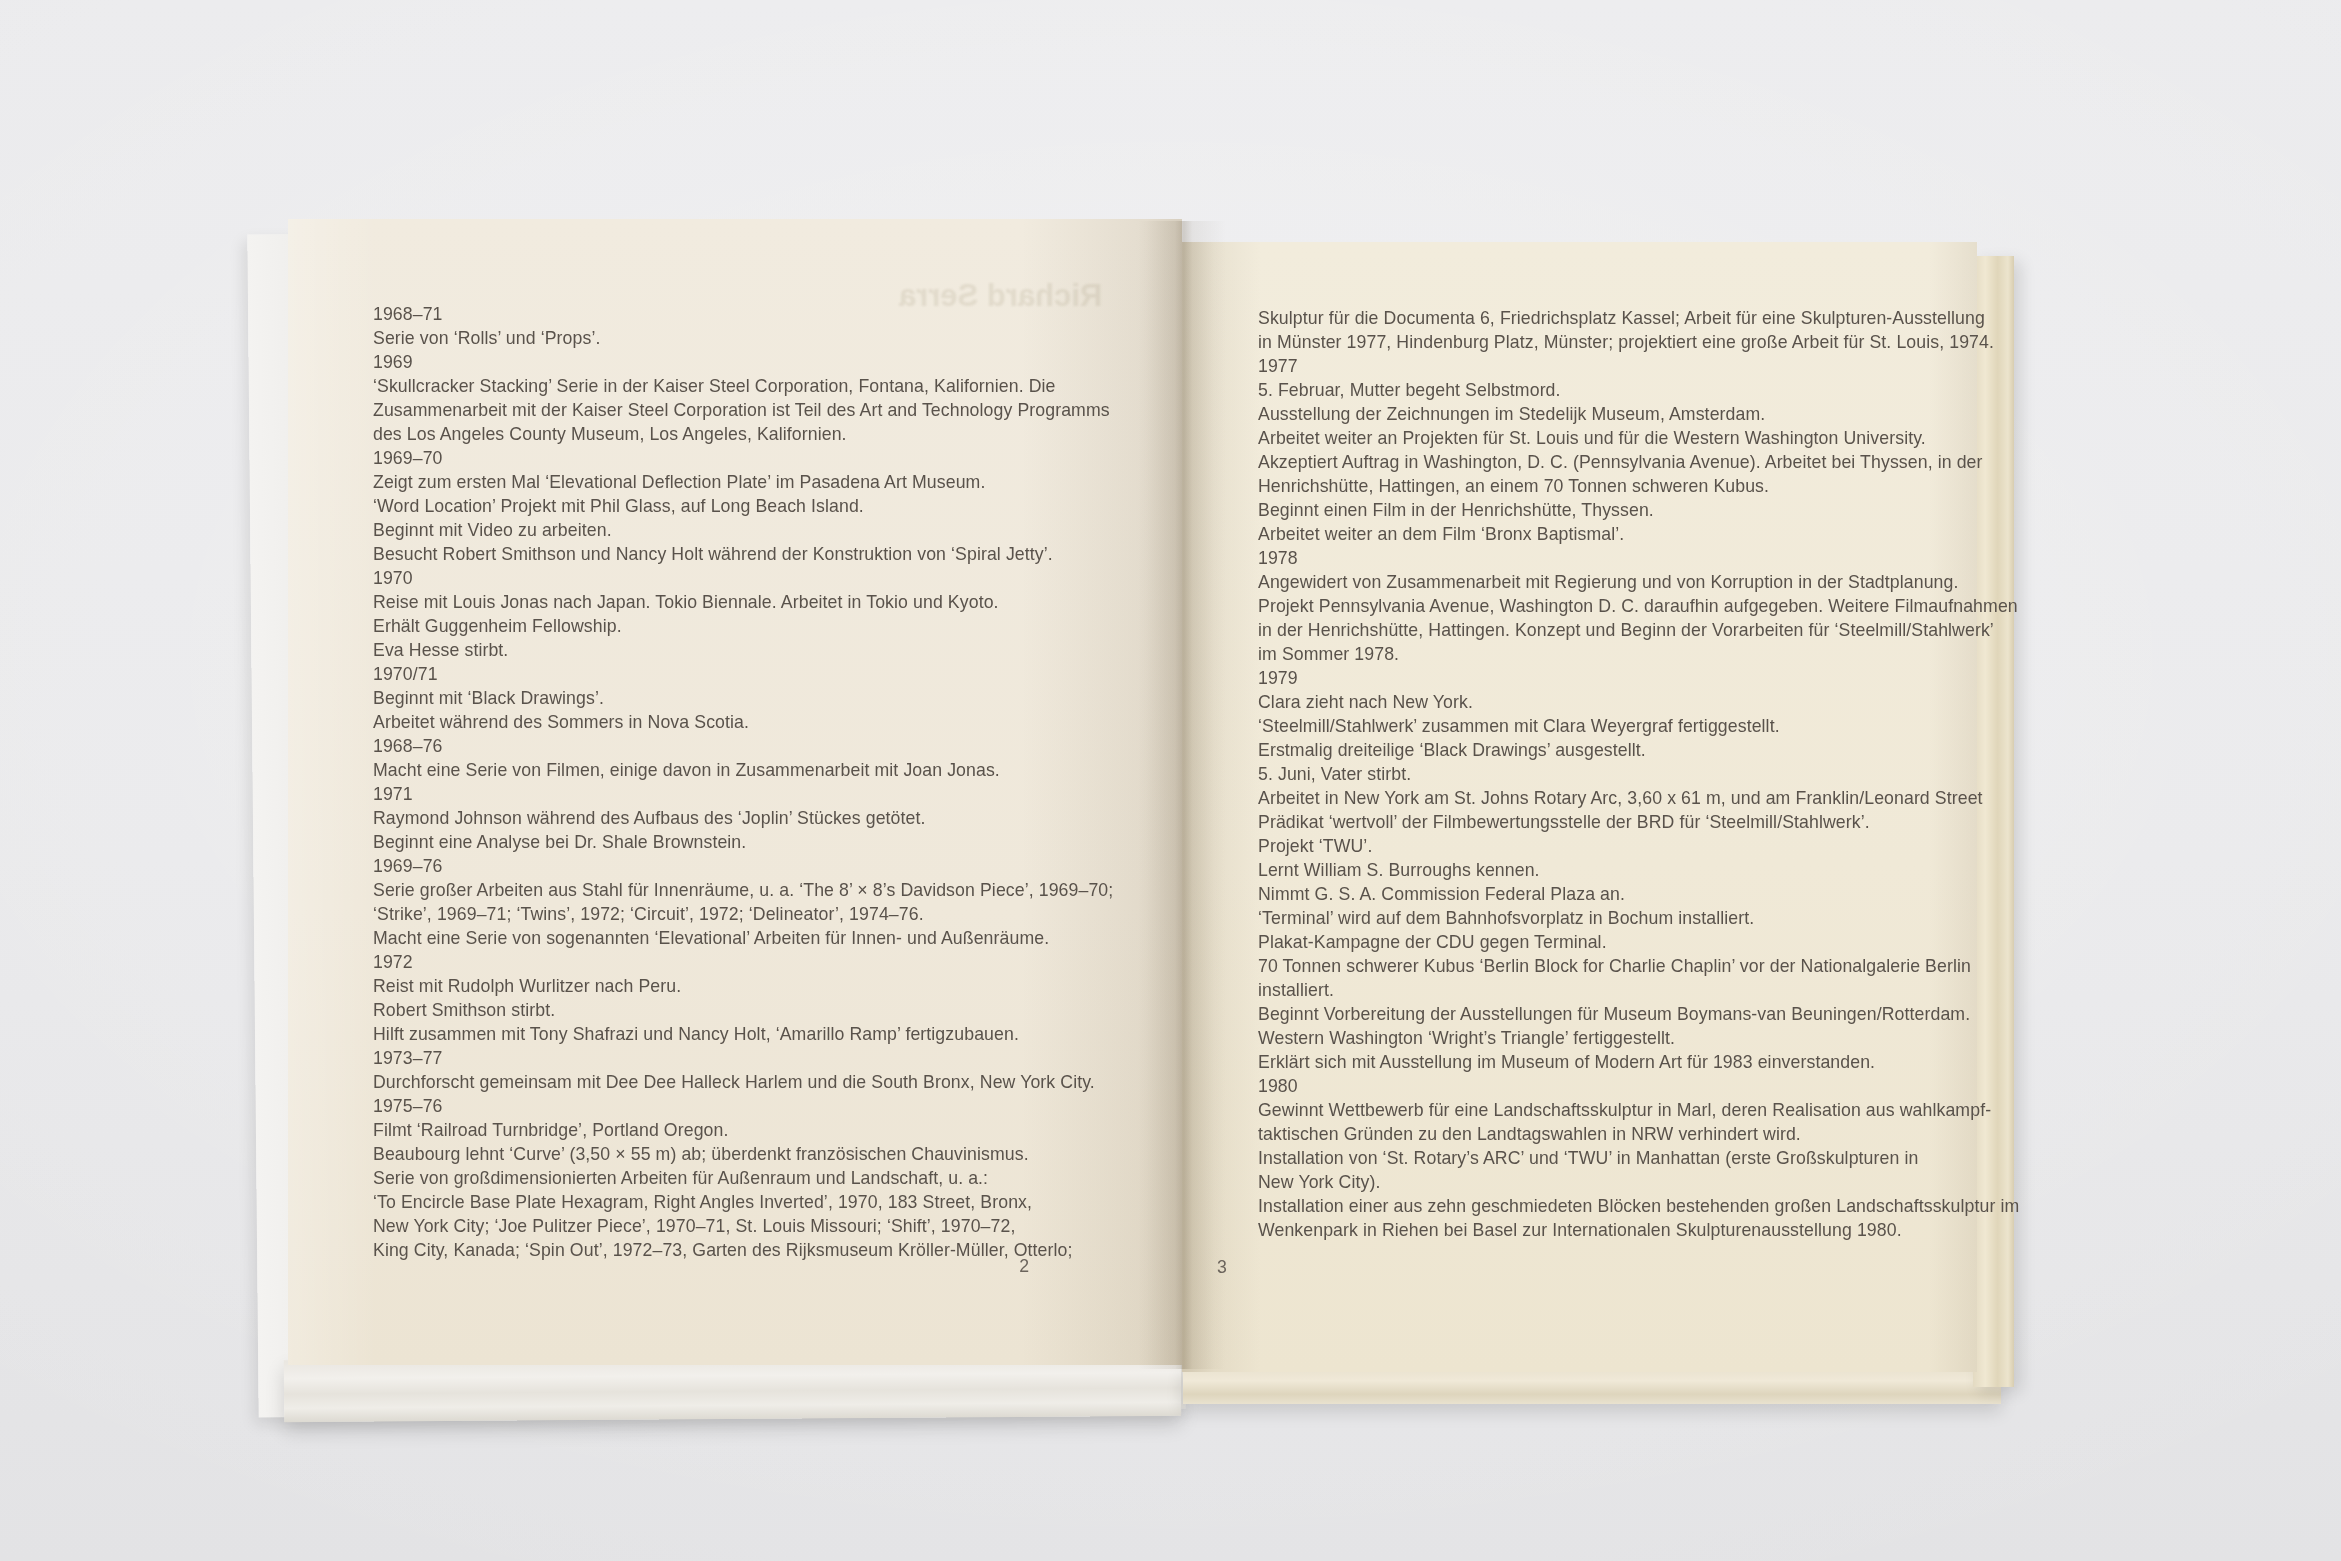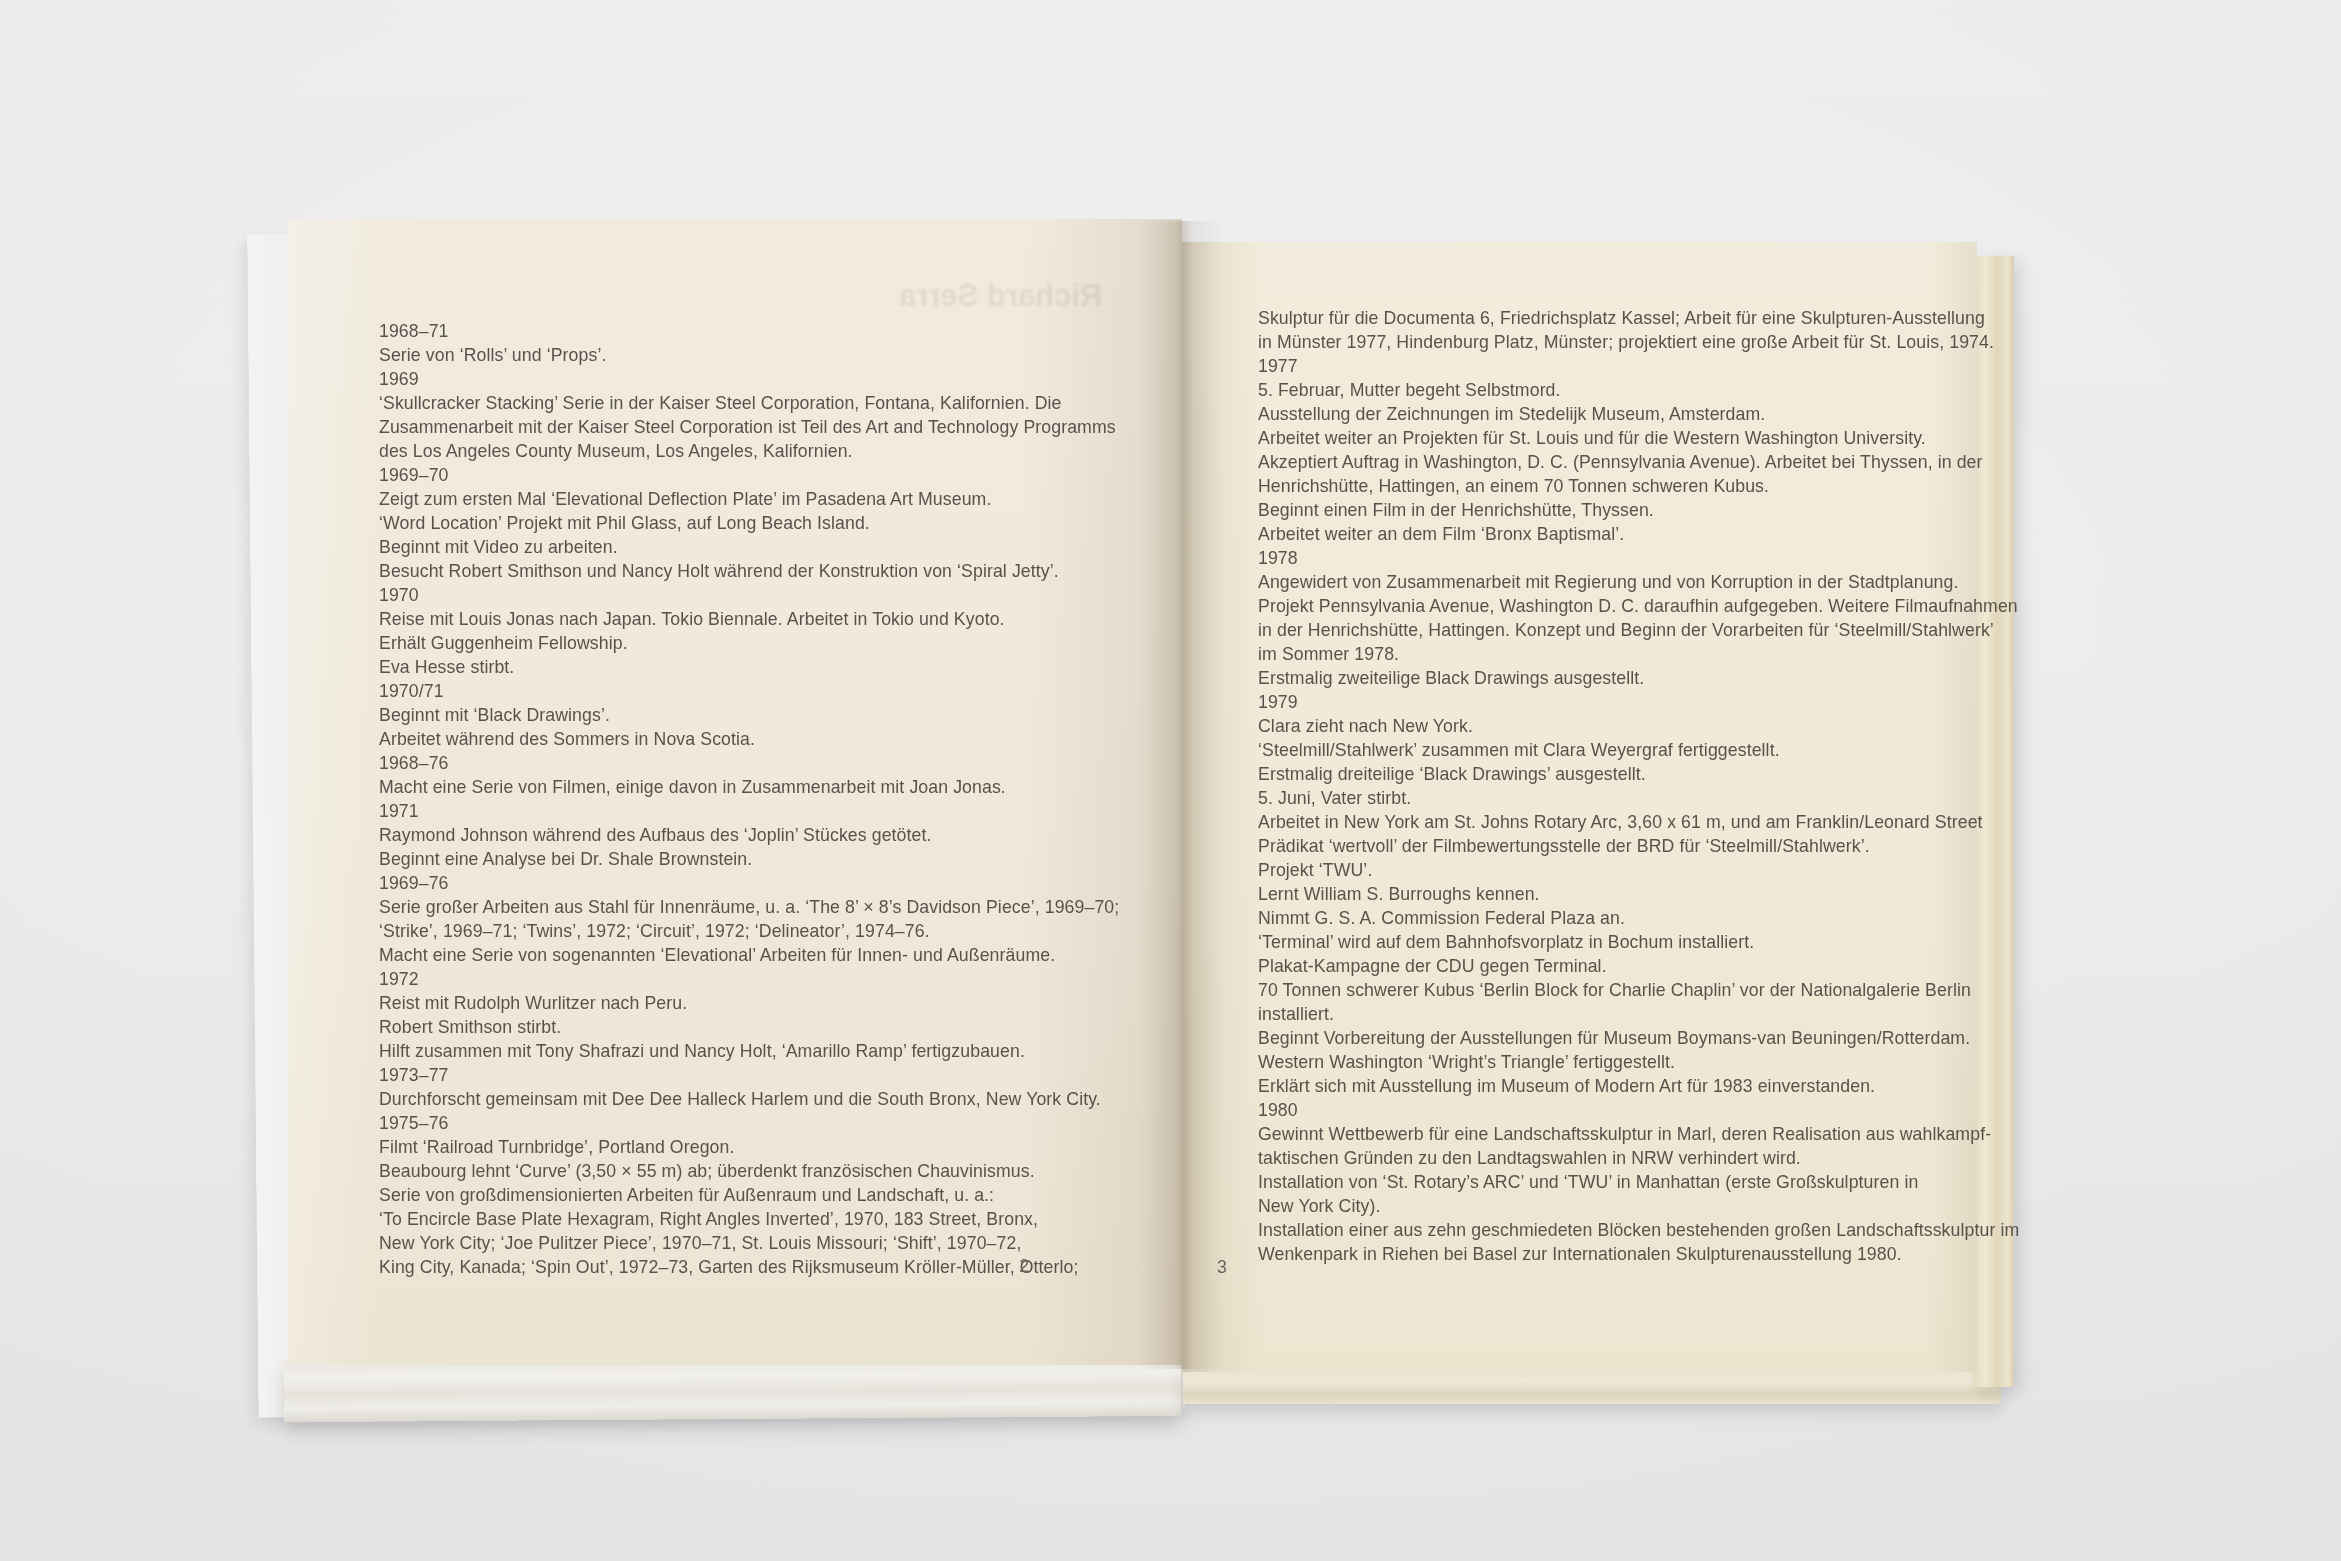--- a/index.html
+++ b/index.html
@@ -60,21 +60,21 @@
       linear-gradient(180deg,#f2ecdc 0%,#f0e9d7 55%,#ede5d0 100%);
   }
   .gutter{
     position:absolute;left:1138px;top:221px;width:88px;height:1148px;
     background:linear-gradient(90deg, rgba(0,0,0,0) 0%, rgba(95,80,55,0.10) 42%, rgba(95,80,55,0.22) 52%, rgba(95,80,55,0.08) 62%, rgba(0,0,0,0) 100%);
     pointer-events:none;
   }
 
   .textblock{position:absolute;color:#59524b;font-size:17.7px;letter-spacing:0.1px;}
   .textblock .line{height:24px;line-height:24px;white-space:nowrap;overflow:visible;}
-  .tb-left{left:85px;top:100px;width:796px;margin-left:6px;}
+  .tb-left{left:85px;top:83px;width:796px;}
   .tb-right{left:76px;top:64px;width:716px;}
 
   .page-number{
     position:absolute;color:#6b645c;font-size:17.7px;
   }
   .pn-left{right:153px;bottom:88px;}
   .pn-right{left:35px;bottom:94px;}
 
   .ghost-title{
     position:absolute;right:80px;top:59px;
@@ -154,21 +154,20 @@
         <div class="line">Arbeitet weiter an Projekten für St. Louis und für die Western Washington University.</div>
         <div class="line">Akzeptiert Auftrag in Washington, D. C. (Pennsylvania Avenue). Arbeitet bei Thyssen, in der</div>
         <div class="line">Henrichshütte, Hattingen, an einem 70 Tonnen schweren Kubus.</div>
         <div class="line">Beginnt einen Film in der Henrichshütte, Thyssen.</div>
         <div class="line">Arbeitet weiter an dem Film ‘Bronx Baptismal’.</div>
         <div class="line">1978</div>
         <div class="line">Angewidert von Zusammenarbeit mit Regierung und von Korruption in der Stadtplanung.</div>
         <div class="line">Projekt Pennsylvania Avenue, Washington D. C. daraufhin aufgegeben. Weitere Filmaufnahmen</div>
         <div class="line">in der Henrichshütte, Hattingen. Konzept und Beginn der Vorarbeiten für ‘Steelmill/Stahlwerk’</div>
         <div class="line">im Sommer 1978.</div>
-        <div class="line">Erstmalig zweiteilige Black Drawings ausgestellt.</div>
         <div class="line">1979</div>
         <div class="line">Clara zieht nach New York.</div>
         <div class="line">‘Steelmill/Stahlwerk’ zusammen mit Clara Weyergraf fertiggestellt.</div>
         <div class="line">Erstmalig dreiteilige ‘Black Drawings’ ausgestellt.</div>
         <div class="line">5. Juni, Vater stirbt.</div>
         <div class="line">Arbeitet in New York am St. Johns Rotary Arc, 3,60 x 61 m, und am Franklin/Leonard Street</div>
         <div class="line">Prädikat ‘wertvoll’ der Filmbewertungsstelle der BRD für ‘Steelmill/Stahlwerk’.</div>
         <div class="line">Projekt ‘TWU’.</div>
         <div class="line">Lernt William S. Burroughs kennen.</div>
         <div class="line">Nimmt G. S. A. Commission Federal Plaza an.</div>

